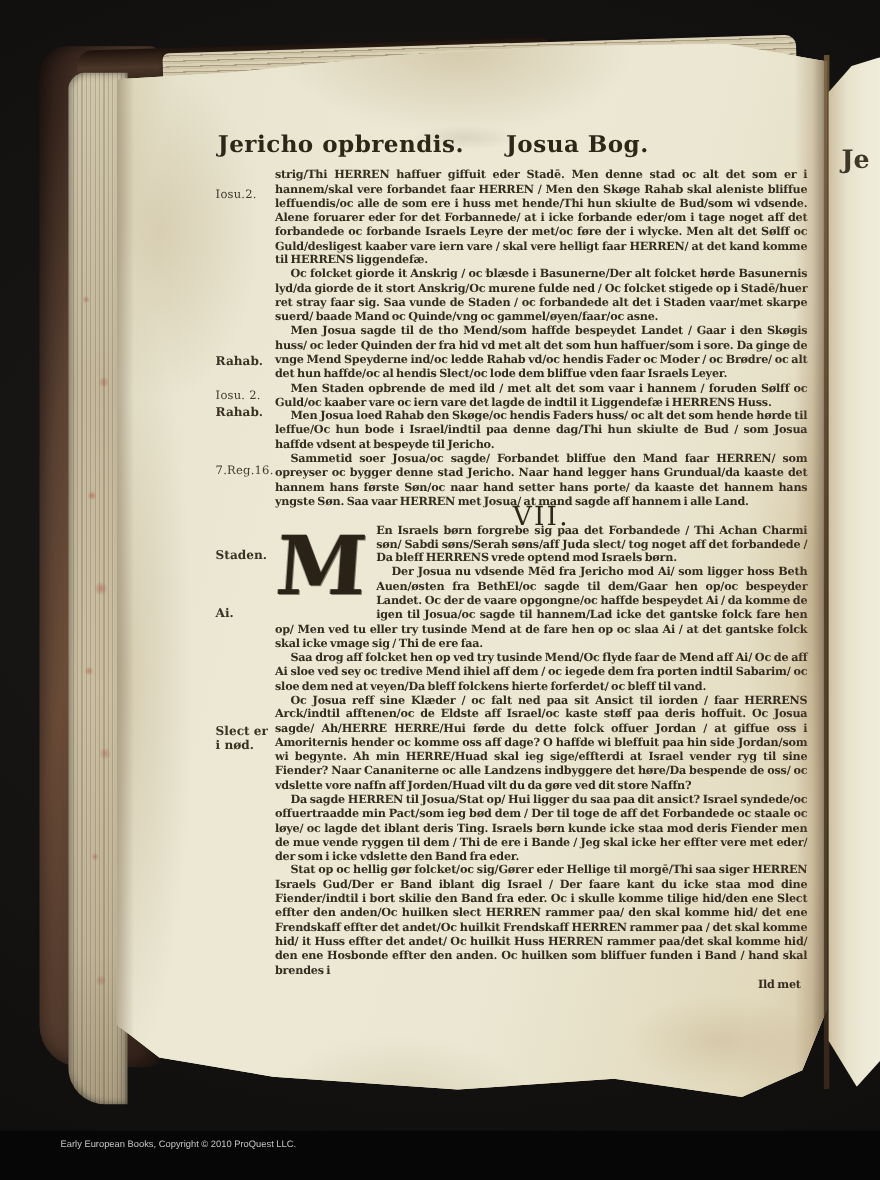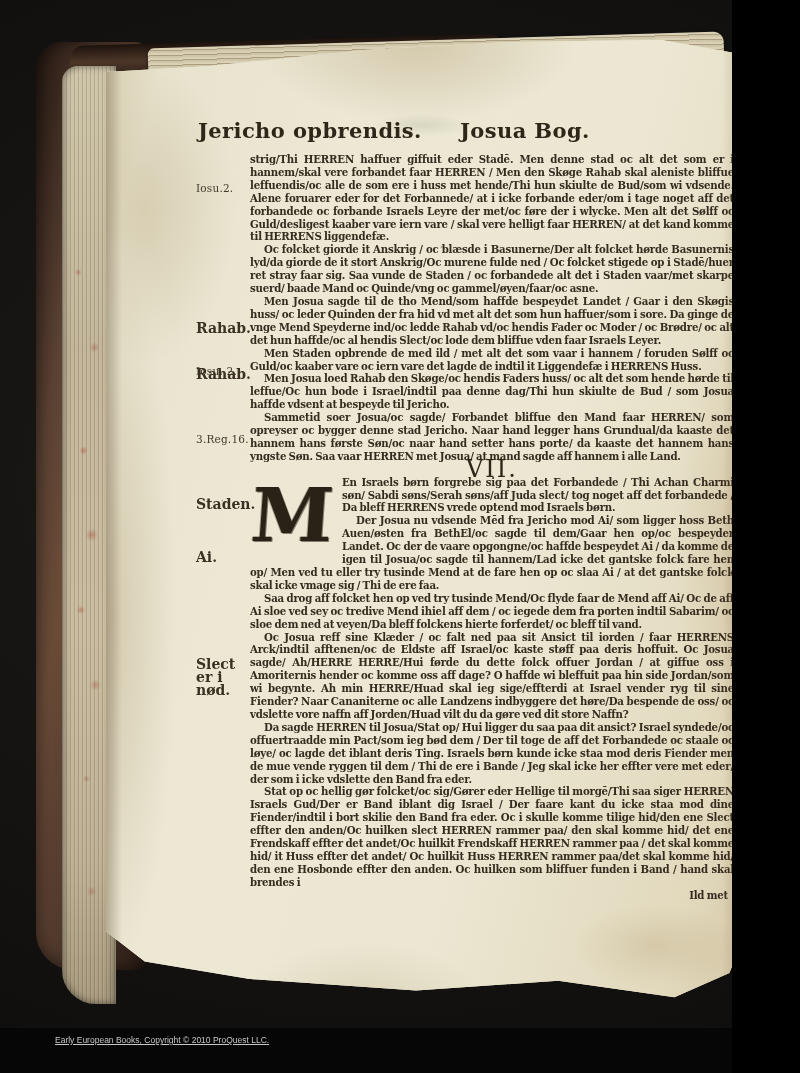--- a/index.html
+++ b/index.html
@@ -1,17 +1,17 @@
 <!DOCTYPE html>
 <html><head>
 <meta charset="utf-8">
 <style>
   html,body { margin:0; padding:0; background:#000; }
   .scene {
-    position:relative; width:732px; height:1073px; overflow:hidden;
+    position:relative; width:800px; height:1073px; overflow:hidden;
     background: radial-gradient(ellipse 900px 700px at 50% 45%, #1b1a18 0%, #141311 60%, #0e0d0c 100%);
     font-family:"DejaVu Serif", serif;
   }
   
   .cover {
     position:absolute; left:36px; top:42px; width:110px; height:928px;
     border-radius:26px 10px 10px 38px;
     background: linear-gradient(100deg,#241712 0%, #5b4233 28%, #6b4c38 45%, #4a3429 72%, #2a1c15 100%);
     box-shadow: inset 0 0 18px rgba(0,0,0,.6);
   }
@@ -93,22 +93,22 @@
   .ink { color:#332a1e; }
   .running-head {
     position:absolute; top:82px; font-size:21px; font-weight:700; color:#2e2619;
     letter-spacing:.4px; white-space:nowrap;
   }
   .head-left  { left:92px; }
   .head-right { left:354px; }
   .margin-note {
     position:absolute; left:90px; width:54px; color:#3a3123; line-height:13px;
   }
-  .mn-black { font-weight:700; font-size:14px; }
-  .mn-roman { font-weight:400; font-size:10.5px; letter-spacing:.2px; color:#423a2c;margin-top:11px; }
+  .mn-black { font-weight:700; font-size:11px; }
+  .mn-roman { font-weight:400; font-size:10.5px; letter-spacing:.2px; color:#423a2c; }
   .body-col {
     position:absolute; left:144px; top:117px; width:484px;
     font-size:10.2px; font-weight:700; line-height:12.9px;
     letter-spacing:-.2px; word-spacing:-1px;
     color:#352c1f; text-align:justify;
   }
   .body-col p { margin:0; text-indent:14px; }
   .body-col p.no-indent { text-indent:0; }
   .chapter-no {
     margin:7px 0 5px 70px; text-align:center;
@@ -118,21 +118,21 @@
   .dropcap {
     float:left; width:84px; height:78px; margin:2px 8px 0 0;
     font-size:74px; line-height:74px; text-align:center; font-weight:700;
     color:#2a2216; transform:skewX(-4deg);
     text-shadow: 1px 1px 0 rgba(42,34,22,.55), -1px 0 0 rgba(42,34,22,.35);
   }
   .catchword { text-align:right; text-indent:0 !important; padding-right:6px; }
   
   .footer-bar {
     position:absolute; left:0; top:1028px; width:800px; height:45px; background:#060606;
-    font-family:"Liberation Sans", sans-serif; color:#c6c6c6; font-size:8.5px; line-height:11px;text-decoration:underline;
+    font-family:"Liberation Sans", sans-serif; color:#c6c6c6; font-size:8.5px; line-height:11px;
   }
   .footer-bar .lines { padding:7px 0 0 55px; }
 </style>
 </head>
 <body>
 
 <div class="scene">
 
   <div class="cover"></div>
   <div class="cover-top"></div>
@@ -145,21 +145,21 @@
     <div class="page-stains"></div>
     <div class="inner-left-shade"></div>
 
     <div class="running-head head-left ink">Jericho opbrendis.</div>
     <div class="running-head head-right ink">Josua Bog.</div>
 
     <div class="margin-note mn-roman" style="top:135px">Iosu.2.</div>
     <div class="margin-note mn-black" style="top:286px">Rahab.</div>
     <div class="margin-note mn-roman" style="top:318px">Iosu. 2.</div>
     <div class="margin-note mn-black" style="top:332px">Rahab.</div>
-    <div class="margin-note mn-roman" style="top:386px">3.Reg.16.</div>
+    <div class="margin-note mn-roman" style="top:386px">7.Reg.16.</div>
     <div class="margin-note mn-black" style="top:462px">Staden.</div>
     <div class="margin-note mn-black" style="top:515px">Ai.</div>
     <div class="margin-note mn-black" style="top:622px">Slect er i nød.</div>
 
     <div class="body-col">
       <p class="no-indent">strig/Thi HERREN haffuer giffuit eder Stadē. Men denne stad oc alt det som er i hannem/skal vere forbandet faar HERREN / Men den Skøge Rahab skal aleniste bliffue leffuendis/oc alle de som ere i huss met hende/Thi hun skiulte de Bud/som wi vdsende. Alene foruarer eder for det Forbannede/ at i icke forbande eder/om i tage noget aff det forbandede oc forbande Israels Leyre der met/oc føre der i wlycke. Men alt det Sølff oc Guld/desligest kaaber vare iern vare / skal vere helligt faar HERREN/ at det kand komme til HERRENS liggendefæ.</p>
       <p>Oc folcket giorde it Anskrig / oc blæsde i Basunerne/Der alt folcket hørde Basunernis lyd/da giorde de it stort Anskrig/Oc murene fulde ned / Oc folcket stigede op i Stadē/huer ret stray faar sig. Saa vunde de Staden / oc forbandede alt det i Staden vaar/met skarpe suerd/ baade Mand oc Quinde/vng oc gammel/øyen/faar/oc asne.</p>
       <p>Men Josua sagde til de tho Mend/som haffde bespeydet Landet / Gaar i den Skøgis huss/ oc leder Quinden der fra hid vd met alt det som hun haffuer/som i sore. Da ginge de vnge Mend Speyderne ind/oc ledde Rahab vd/oc hendis Fader oc Moder / oc Brødre/ oc alt det hun haffde/oc al hendis Slect/oc lode dem bliffue vden faar Israels Leyer.</p>
       <p>Men Staden opbrende de med ild / met alt det som vaar i hannem / foruden Sølff oc Guld/oc kaaber vare oc iern vare det lagde de indtil it Liggendefæ i HERRENS Huss.</p>
       <p>Men Josua loed Rahab den Skøge/oc hendis Faders huss/ oc alt det som hende hørde til leffue/Oc hun bode i Israel/indtil paa denne dag/Thi hun skiulte de Bud / som Josua haffde vdsent at bespeyde til Jericho.</p>

